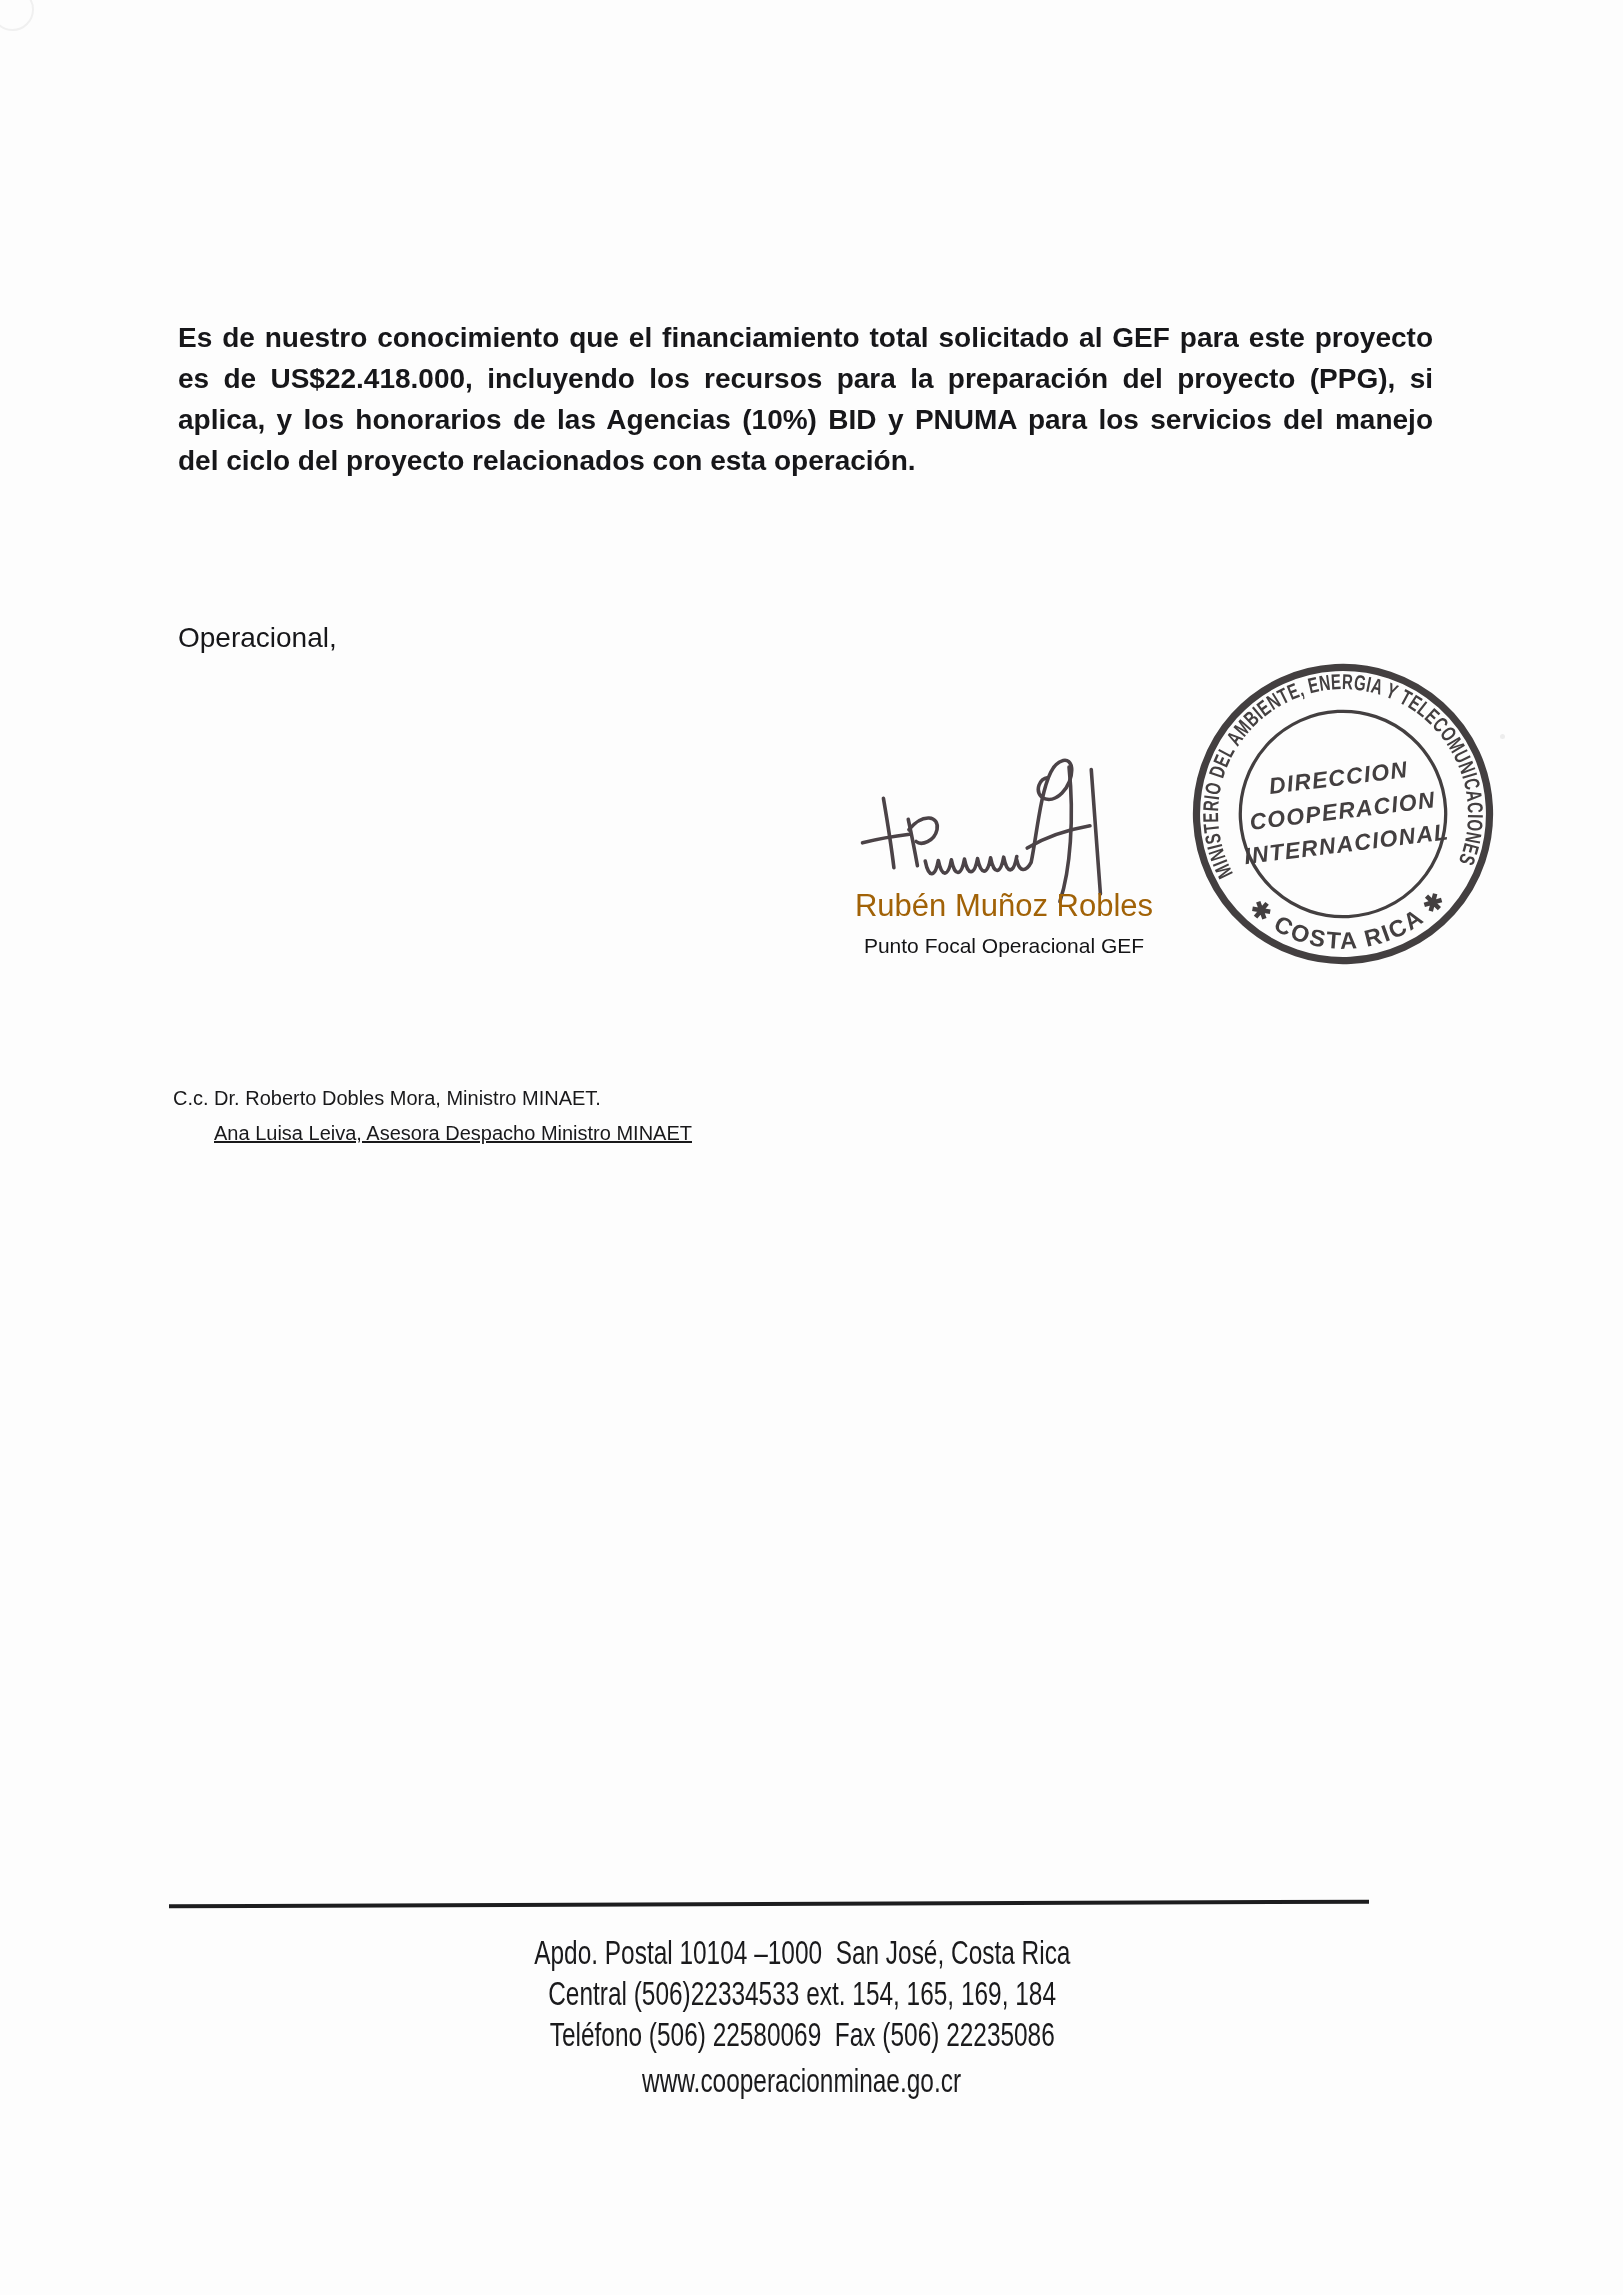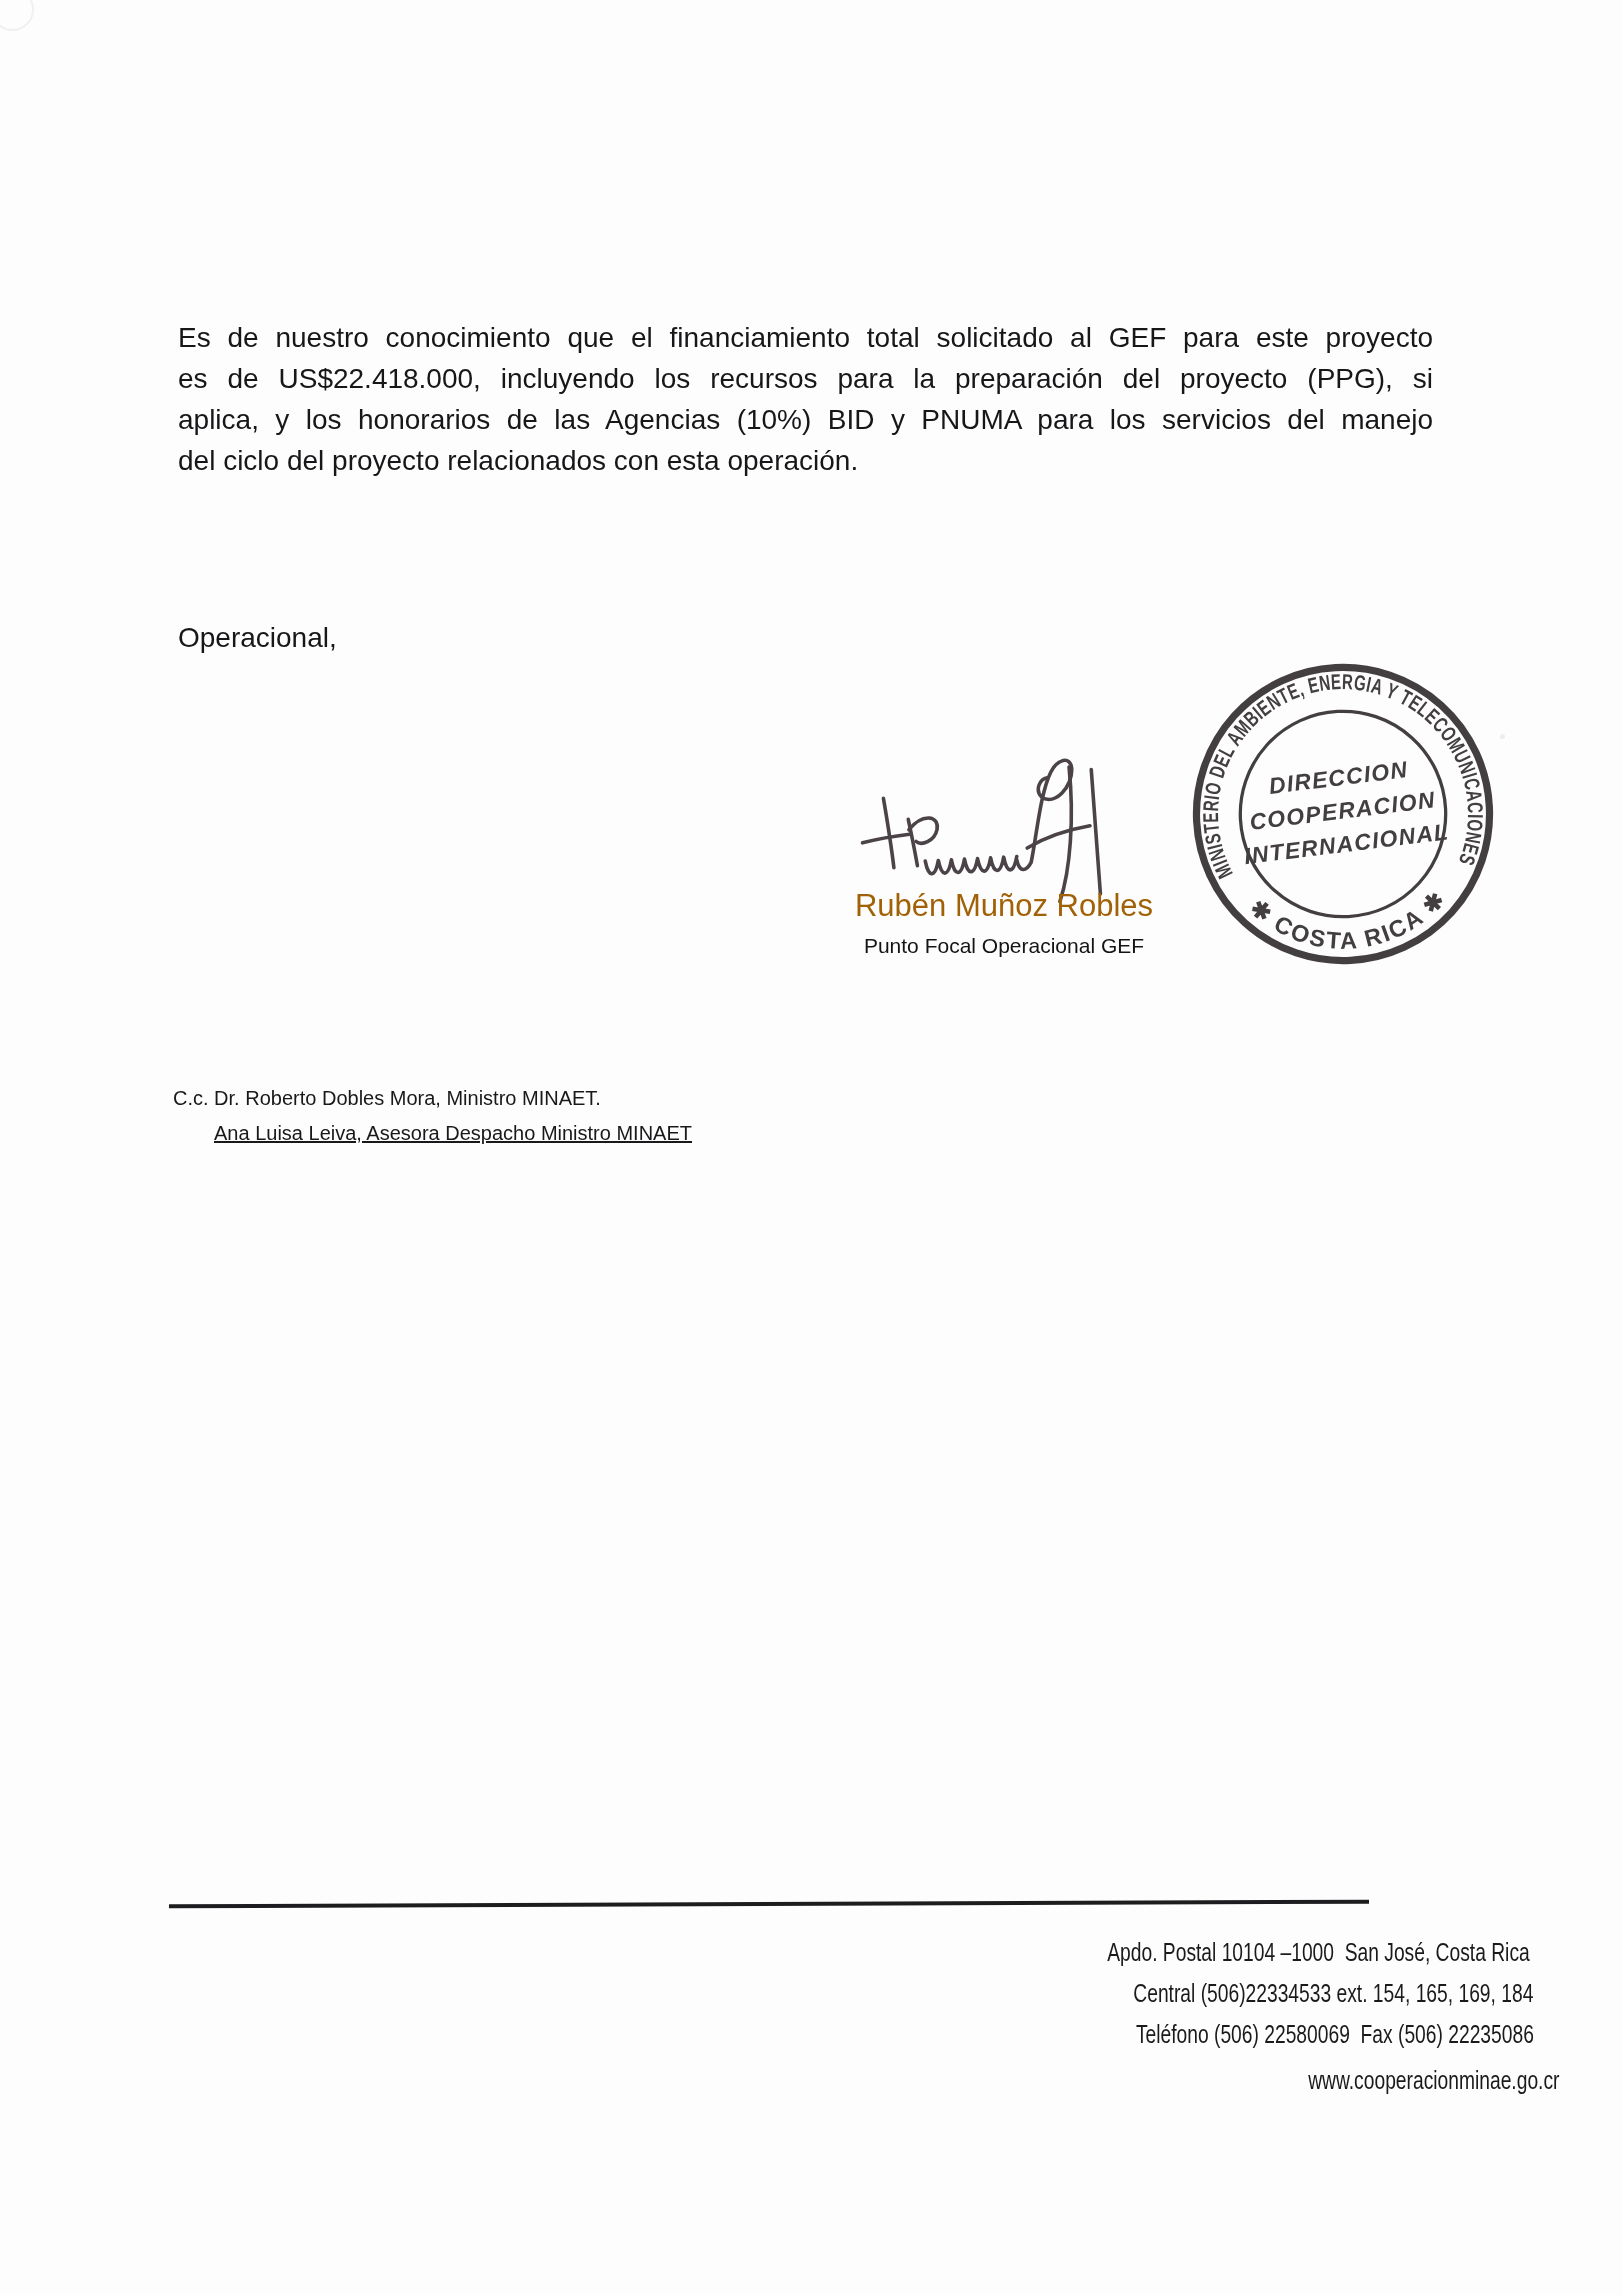--- a/index.html
+++ b/index.html
@@ -10,21 +10,21 @@
     font-family:"Liberation Sans", sans-serif;
     color:#1b1b1d;
     overflow:hidden;
   }
   
   .paragraph{
     position:absolute;left:178px;top:317px;width:1255px;
     font-size:28px;line-height:41px;
     color:#17171a;
   }
-  .paragraph .line{white-space:nowrap;}
+  .paragraph .line{white-space:nowrap;font-weight:bold;}
   .paragraph .line.just{
     white-space:normal;
     text-align:justify;
     text-align-last:justify;
     word-spacing:1.3px;
   }
   
   .closing{
     position:absolute;left:178px;top:624px;
     font-size:28px;line-height:1;color:#17171a;
@@ -54,21 +54,21 @@
   .cc div{white-space:pre;}
   
   .footer-rule{
     position:absolute;left:169px;top:1902px;width:1200px;height:3.9px;
     background:#1d1d1f;transform:rotate(-0.22deg);
   }
   .footer{
     position:absolute;left:0;top:1932px;width:1604px;
     text-align:center;color:#1a1a1c;
   }
-  .footer .f-line{line-height:41px;font-size:26px;text-align:right;}
+  .footer .f-line{line-height:41px;font-size:33px;}
   .footer .f-line span{
     display:inline-block;
     transform:scaleX(0.74);
     white-space:pre;
   }
   .footer .f-line.last{margin-top:4.6px;}
   
   .artifact1{
     position:absolute;left:-9.2px;top:-11.8px;width:39px;height:39px;
     border:2.6px solid #f0f0f0;border-radius:50%;

